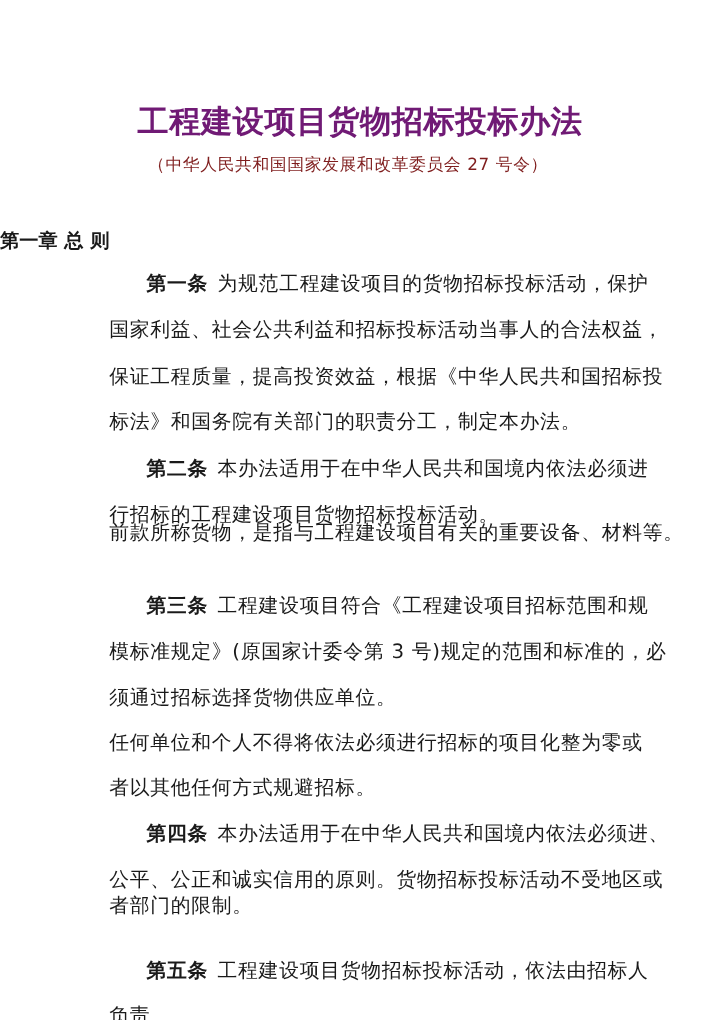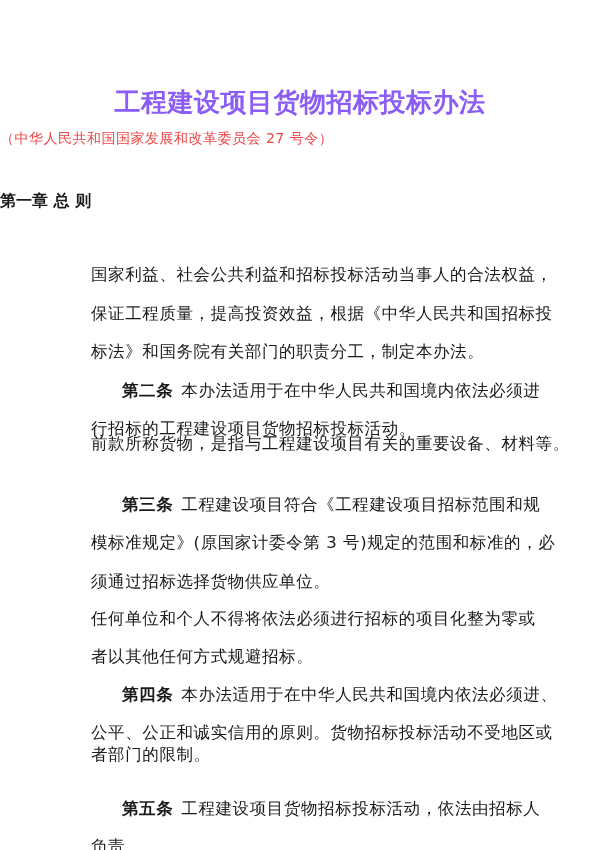--- a/index.html
+++ b/index.html
@@ -1,37 +1,38 @@
 <!DOCTYPE html>
 <html><head>
 <meta charset="utf-8">
 <style>
   html, body { margin: 0; padding: 0; background: #ffffff; }
   body { width: 600px; height: 850px; position: relative; overflow: hidden;
          font-family: "DejaVu Sans", "Liberation Sans", sans-serif; color: #1a1a1a; }
   .page { position: absolute; left: 0; top: 0; width: 600px; height: 850px; }
   .title { position: absolute; left: 0; width: 600px; top: 86px; text-align: center;
-           font-size: 26px; font-weight: bold; color: #8b5cf6; letter-spacing: 0.5px; line-height: 32px; }
-  .subtitle { position: absolute; left: 0; width: 580px; top: 128px; 
-              font-size: 14px; color: #ef4444; line-height: 20px; letter-spacing: 0.5px; }
+           font-size: 26px; font-weight: bold; color: #701a75; letter-spacing: 0.5px; line-height: 32px; }
+  .subtitle { position: absolute; left: 0; width: 580px; top: 128px; text-align: center;
+              font-size: 14px; color: #7f1d1d; line-height: 20px; letter-spacing: 0.5px; }
   .chapter { position: absolute; left: 0; width: 600px; top: 190px; 
              font-size: 16px; font-weight: bold; line-height: 22px; }
   .line { position: absolute; left: 91px; width: 440px; font-size: 16.5px; line-height: 22px;
           white-space: nowrap; letter-spacing: 0.6px; }
   .indent { left: 122px; }
   .bold { font-weight: bold; margin-right: 8px; }
 </style>
 </head>
 <body>
 
 <div class="page">
   <div class="title">工程建设项目货物招标投标办法</div>
   <div class="subtitle">（中华人民共和国国家发展和改革委员会 27 号令）</div>
   <div class="chapter">第一章  总  则</div>
 
+  <div class="line indent" style="top:226px"><span class="bold">第一条</span><span>为规范工程建设项目的货物招标投标活动，保护</span></div>
   <div class="line" style="top:264px">国家利益、社会公共利益和招标投标活动当事人的合法权益，</div>
   <div class="line" style="top:341px">标法》和国务院有关部门的职责分工，制定本办法。</div>
   <div class="line" style="top:303px">保证工程质量，提高投资效益，根据《中华人民共和国招标投</div>
 
   <div class="line indent" style="top:380px"><span class="bold">第二条</span><span>本办法适用于在中华人民共和国境内依法必须进</span></div>
   <div class="line" style="top:418px">行招标的工程建设项目货物招标投标活动。</div>
   <div class="line" style="top:433px">前款所称货物，是指与工程建设项目有关的重要设备、材料等。</div>
 
   <div class="line indent" style="top:494px"><span class="bold">第三条</span><span>工程建设项目符合《工程建设项目招标范围和规</span></div>
   <div class="line" style="top:532px">模标准规定》(原国家计委令第 3 号)规定的范围和标准的，必</div>

